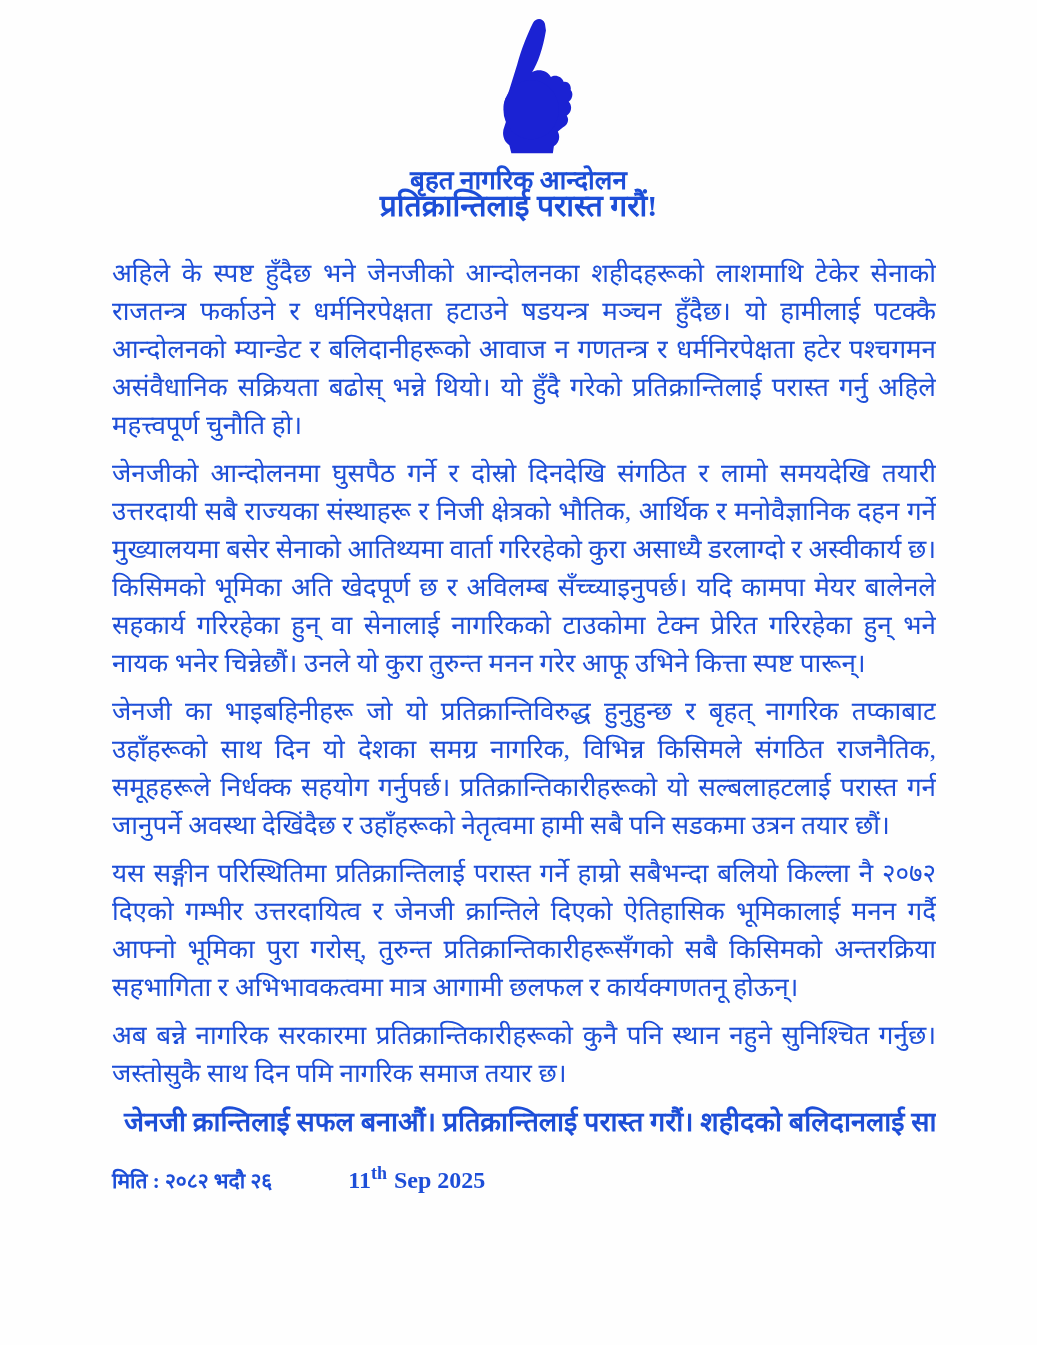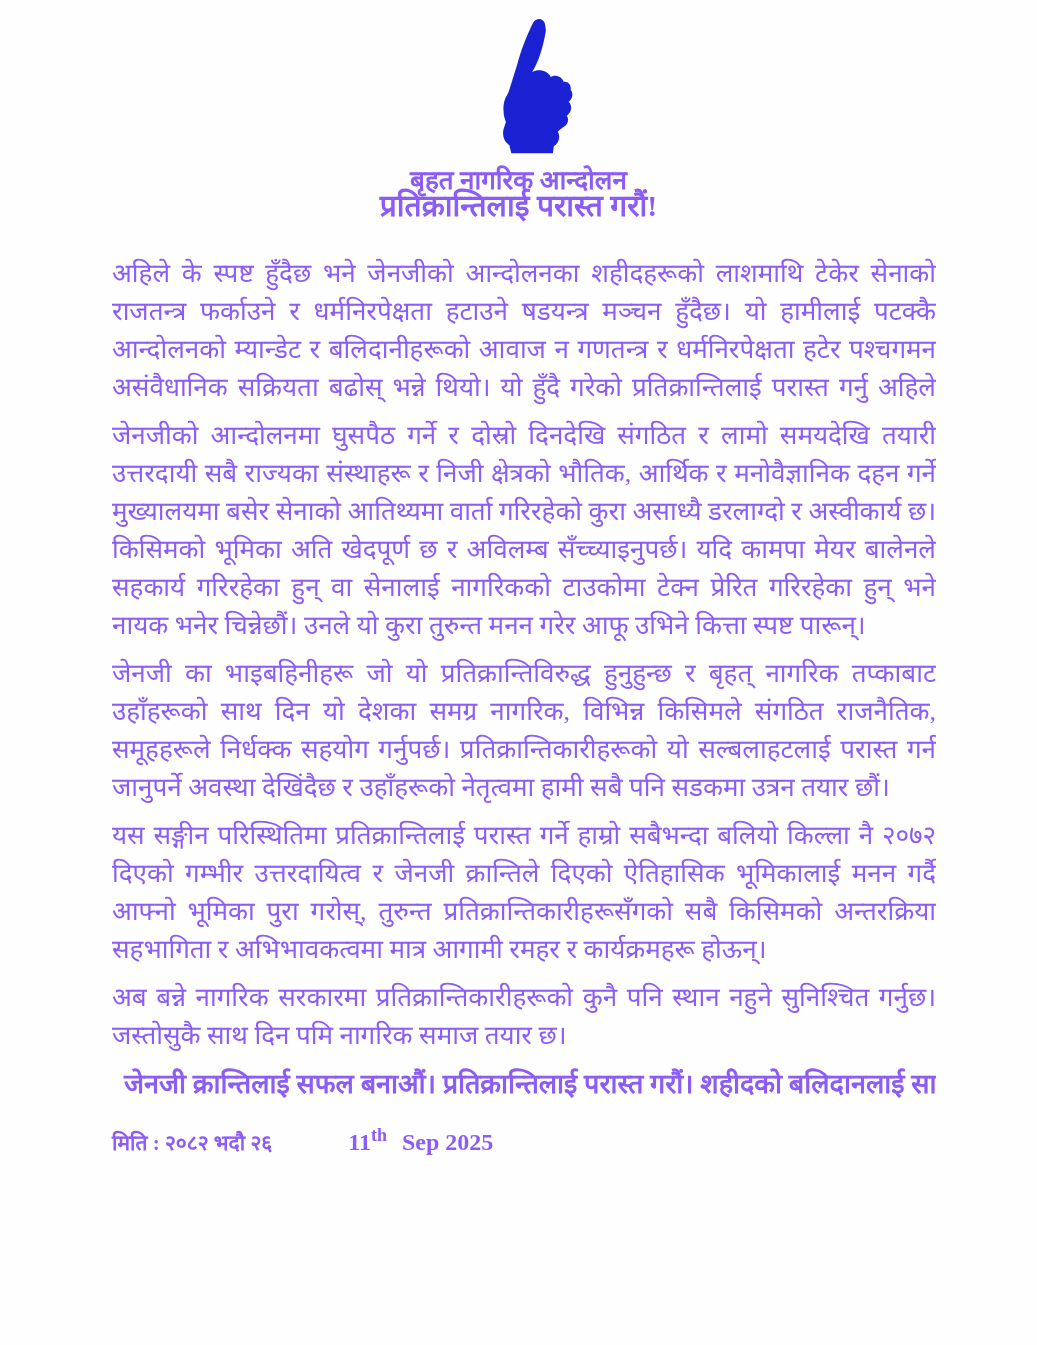--- a/index.html
+++ b/index.html
@@ -2,21 +2,21 @@
 <html><head>
 <meta charset="utf-8">
 <style>
   html,body { margin:0; padding:0; background:#e8e8e8; }
   .page {
     position:relative;
     width:1037px; height:1345px;
     margin:0 auto;
     background:#fefefe;
     font-family:"Liberation Serif","DejaVu Serif",serif;
-    color:#8b5cf6;
+    color:#1d4ed8;
     overflow:hidden;
   }
   .logo-wrap {
     position:absolute; top:14px; left:452px;
     width:178px; height:140px;
   }
   .org-name {
     position:absolute; top:163px; left:0; width:100%;
     text-align:center; font-weight:bold; font-size:26px; line-height:36px;
     white-space:nowrap;
@@ -44,21 +44,21 @@
     margin-bottom:10px;
     white-space:nowrap; overflow:hidden;
   }
   .date-line {
     height:44px; line-height:44px;
     font-size:21px; font-weight:bold;
     white-space:nowrap;
   }
   .date-en { margin-left:76px; font-size:24px; }
   .date-en sup { font-size:18px; }
-  .date-rest { margin-left:15px; }
+  .date-rest { margin-left:7px; }
 </style>
 </head>
 <body>
 
 <div class="page">
 
   <div class="logo-wrap">
     <svg width="178" height="140" viewBox="0 0 180 140">
       <g fill="#1b22d3">
         <path d="M82 8
@@ -89,20 +89,21 @@
   <div class="org-name">बृहत नागरिक आन्दोलन</div>
   <div class="slogan">प्रतिक्रान्तिलाई परास्त गरौं!</div>
 
   <div class="body-text">
 
     <div class="para">
       <div class="line">अहिले के स्पष्ट हुँदैछ भने जेनजीको आन्दोलनका शहीदहरूको लाशमाथि टेकेर सेनाको मध्यस्थता र सहकार्यमा</div>
       <div class="line">राजतन्त्र फर्काउने र धर्मनिरपेक्षता हटाउने षडयन्त्र मञ्चन हुँदैछ। यो हामीलाई पटक्कै स्वीकार्य छैन। जेनजी</div>
       <div class="line">आन्दोलनको म्यान्डेट र बलिदानीहरूको आवाज न गणतन्त्र र धर्मनिरपेक्षता हटेर पश्चगमन होस् भन्ने थियो &nbsp;न सेनाको</div>
       <div class="line">असंवैधानिक सक्रियता बढोस् भन्ने थियो। यो हुँदै गरेको प्रतिक्रान्तिलाई परास्त गर्नु अहिले तत्कालको सबैभन्दा</div>
+      <div class="line end">महत्त्वपूर्ण चुनौति हो।</div>
     </div>
 
     <div class="para">
       <div class="line">जेनजीको आन्दोलनमा घुसपैठ गर्ने र दोस्रो दिनदेखि संगठित र लामो समयदेखि तयारी गरेअनुसार नागरिकप्रति</div>
       <div class="line">उत्तरदायी सबै राज्यका संस्थाहरू र निजी क्षेत्रको भौतिक, आर्थिक र मनोवैज्ञानिक दहन गर्ने तत्वहरू अहिले सैनिक</div>
       <div class="line">मुख्यालयमा बसेर सेनाको आतिथ्यमा वार्ता गरिरहेको कुरा असाध्यै डरलाग्दो र अस्वीकार्य छ। नेपाली सेनाको यो</div>
       <div class="line">किसिमको भूमिका अति खेदपूर्ण छ र अविलम्ब सँच्च्याइनुपर्छ। यदि कामपा मेयर बालेनले पनि यिनै तत्वहरूसँग</div>
       <div class="line">सहकार्य गरिरहेका हुन् वा सेनालाई नागरिकको टाउकोमा टेक्न प्रेरित गरिरहेका हुन् भने उनलाई पनि प्रतिक्रान्तिका</div>
       <div class="line end">नायक भनेर चिन्नेछौं। उनले यो कुरा तुरुन्त मनन गरेर आफू उभिने कित्ता स्पष्ट पारून्।</div>
     </div>
@@ -111,21 +112,21 @@
       <div class="line">जेनजी का भाइबहिनीहरू जो यो प्रतिक्रान्तिविरुद्ध हुनुहुन्छ र बृहत् नागरिक तप्काबाट सहयोग मागिरहनुभएको छ,</div>
       <div class="line">उहाँहरूको साथ दिन यो देशका समग्र नागरिक, विभिन्न किसिमले संगठित राजनैतिक, पेसाकर्मी र अन्य नागरिक</div>
       <div class="line">समूहहरूले निर्धक्क सहयोग गर्नुपर्छ। प्रतिक्रान्तिकारीहरूको यो सल्बलाहटलाई परास्त गर्न जेनजीहरूले फेरि सडकमै</div>
       <div class="line end">जानुपर्ने अवस्था देखिंदैछ र उहाँहरूको नेतृत्वमा हामी सबै पनि सडकमा उत्रन तयार छौं।</div>
     </div>
 
     <div class="para">
       <div class="line">यस सङ्गीन परिस्थितिमा प्रतिक्रान्तिलाई परास्त गर्ने हाम्रो सबैभन्दा बलियो किल्ला नै २०७२ को नेपालको संविधान</div>
       <div class="line">दिएको गम्भीर उत्तरदायित्व र जेनजी क्रान्तिले दिएको ऐतिहासिक भूमिकालाई मनन गर्दै नेपाली सेनाको नेतृत्वले</div>
       <div class="line">आफ्नो भूमिका पुरा गरोस्, तुरुन्त प्रतिक्रान्तिकारीहरूसँगको सबै किसिमको अन्तरक्रिया बन्द गरोस्, र राष्ट्रपतिको</div>
-      <div class="line end">सहभागिता र अभिभावकत्वमा मात्र आगामी रमहर र कार्यक्रमहरू होऊन्।</div>
+      <div class="line end">सहभागिता र अभिभावकत्वमा मात्र आगामी छलफल र कार्यक्गणतनू होऊन्।</div>
     </div>
 
     <div class="para">
       <div class="line">अब बन्ने नागरिक सरकारमा प्रतिक्रान्तिकारीहरूको कुनै पनि स्थान नहुने सुनिश्चित गर्नुछ। यस विषयमा जेनजीहरूलाई</div>
       <div class="line end">जस्तोसुकै साथ दिन पमि नागरिक समाज तयार छ।</div>
     </div>
 
     <div class="closing">जेनजी क्रान्तिलाई सफल बनाऔं। प्रतिक्रान्तिलाई परास्त गरौं। शहीदको बलिदानलाई सार्थक बनाऔं।</div>
 
     <div class="date-line">

